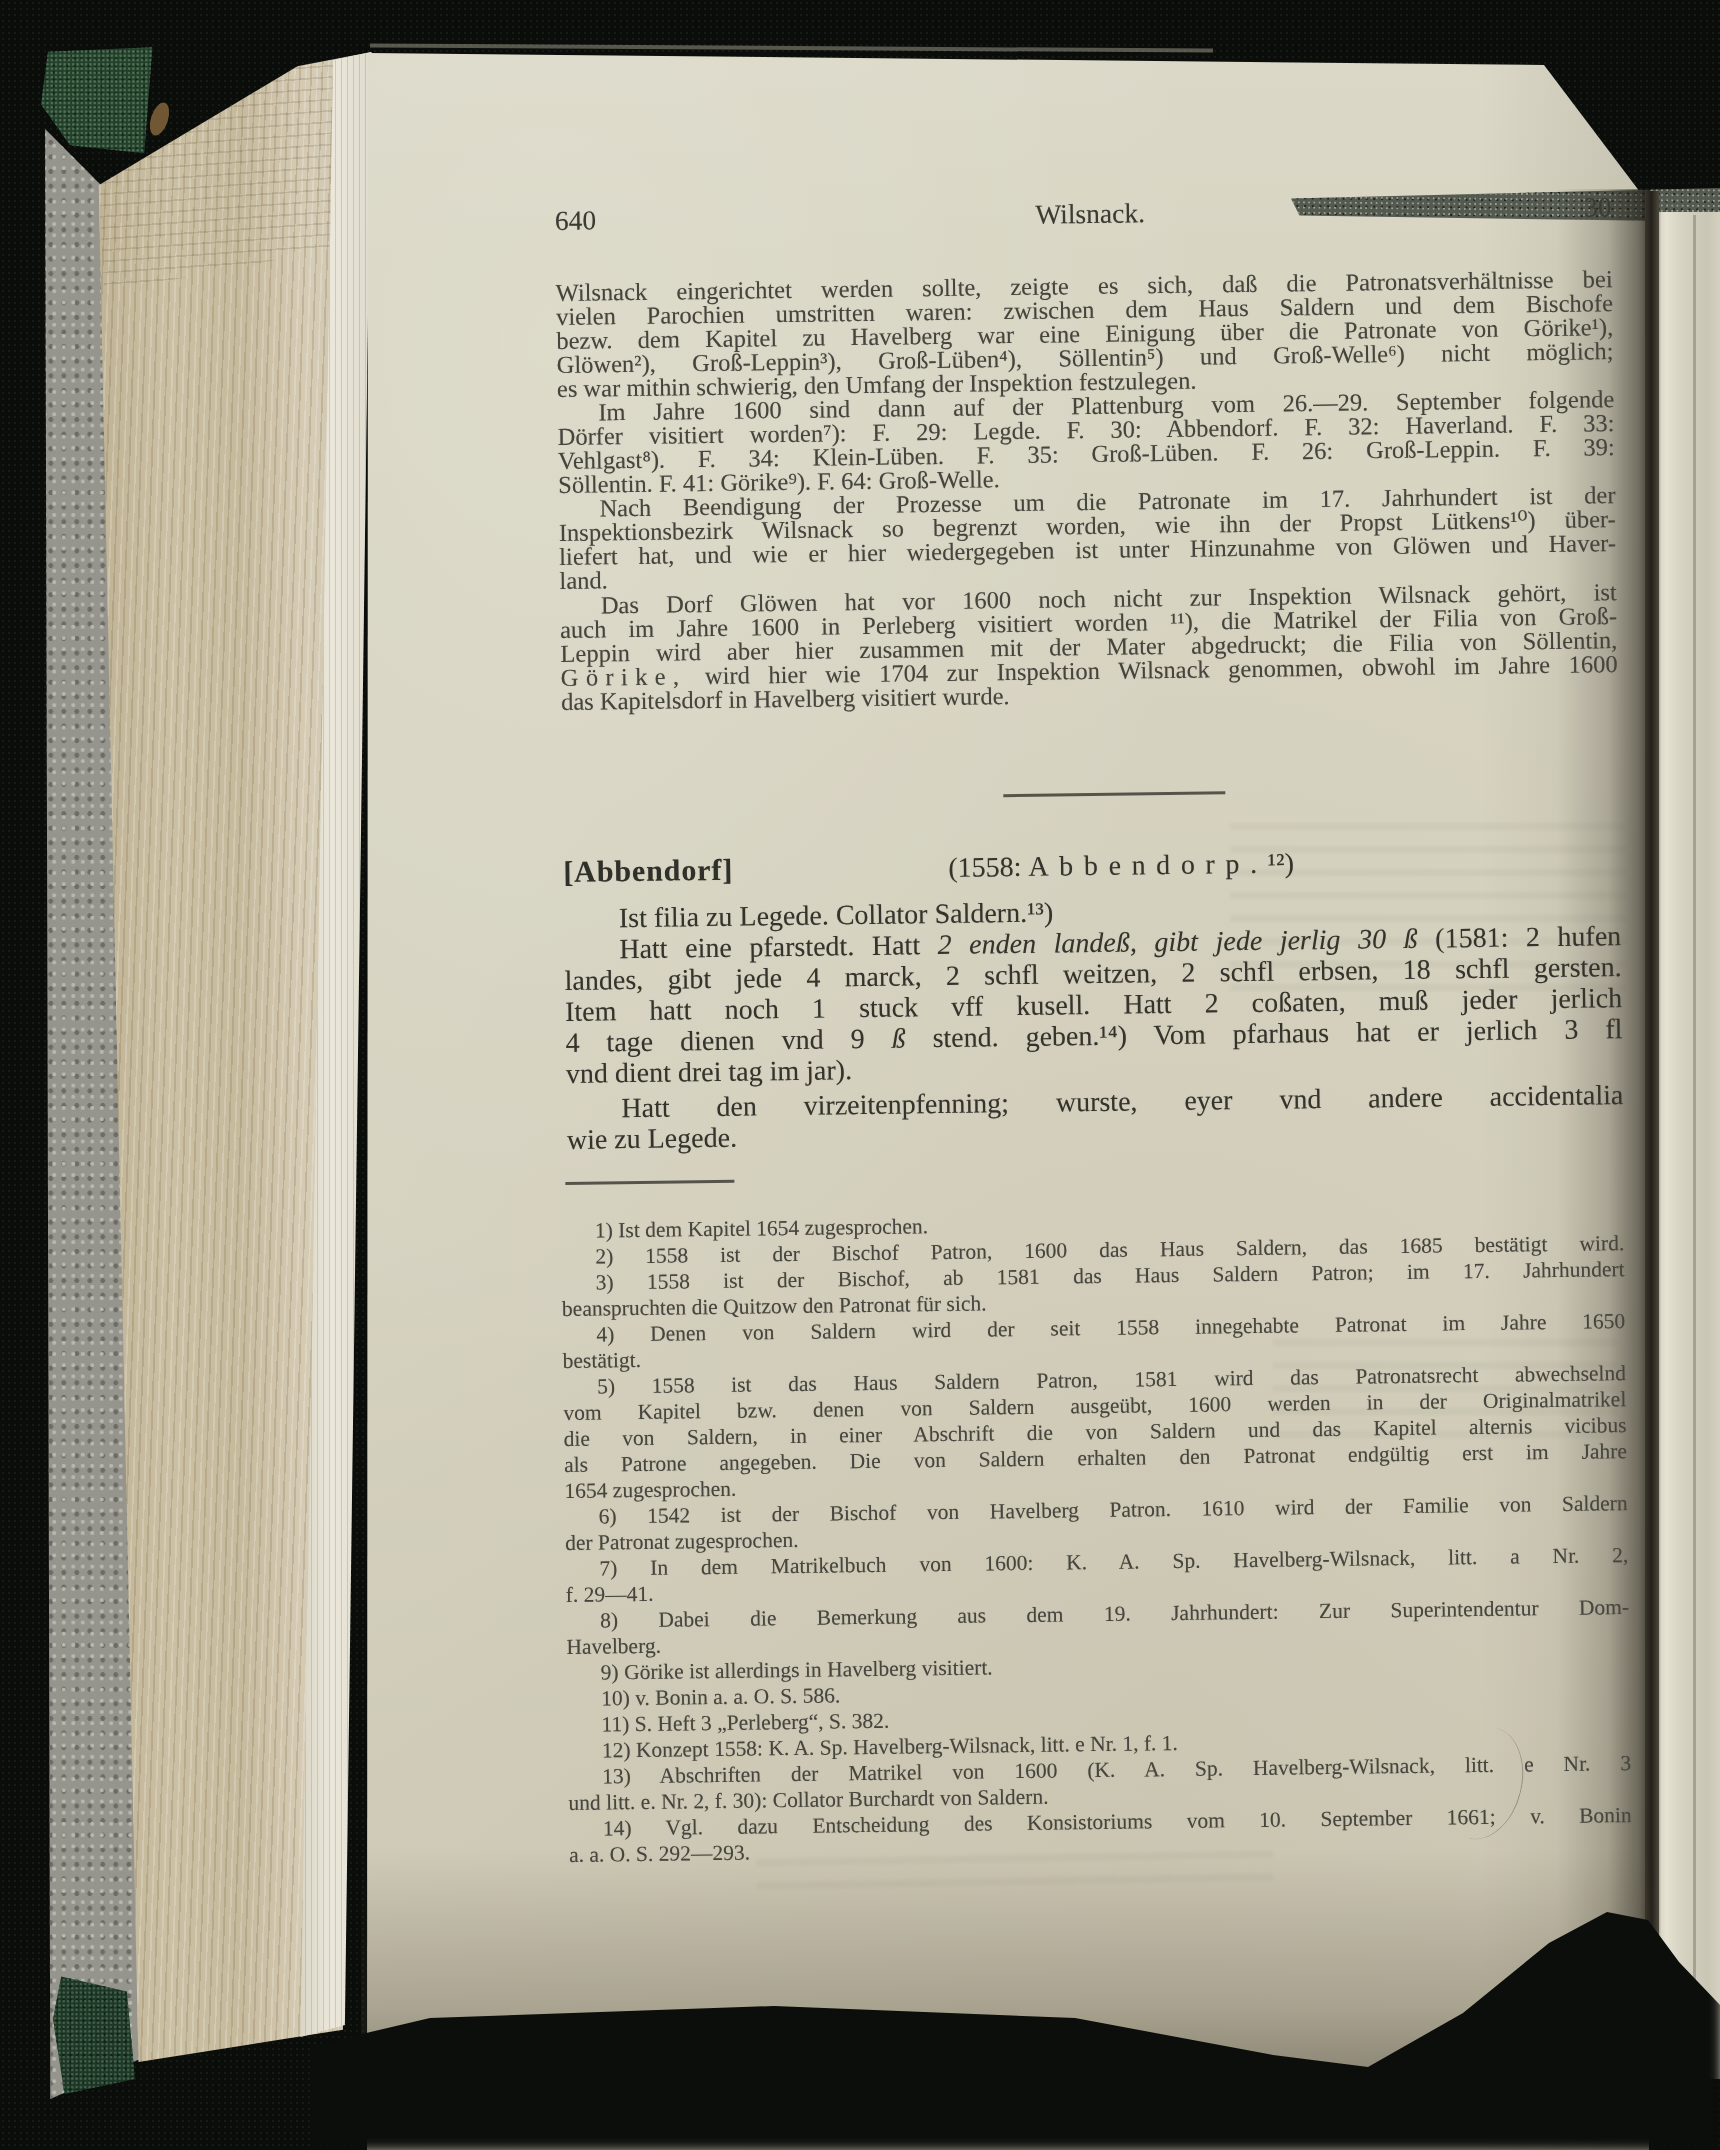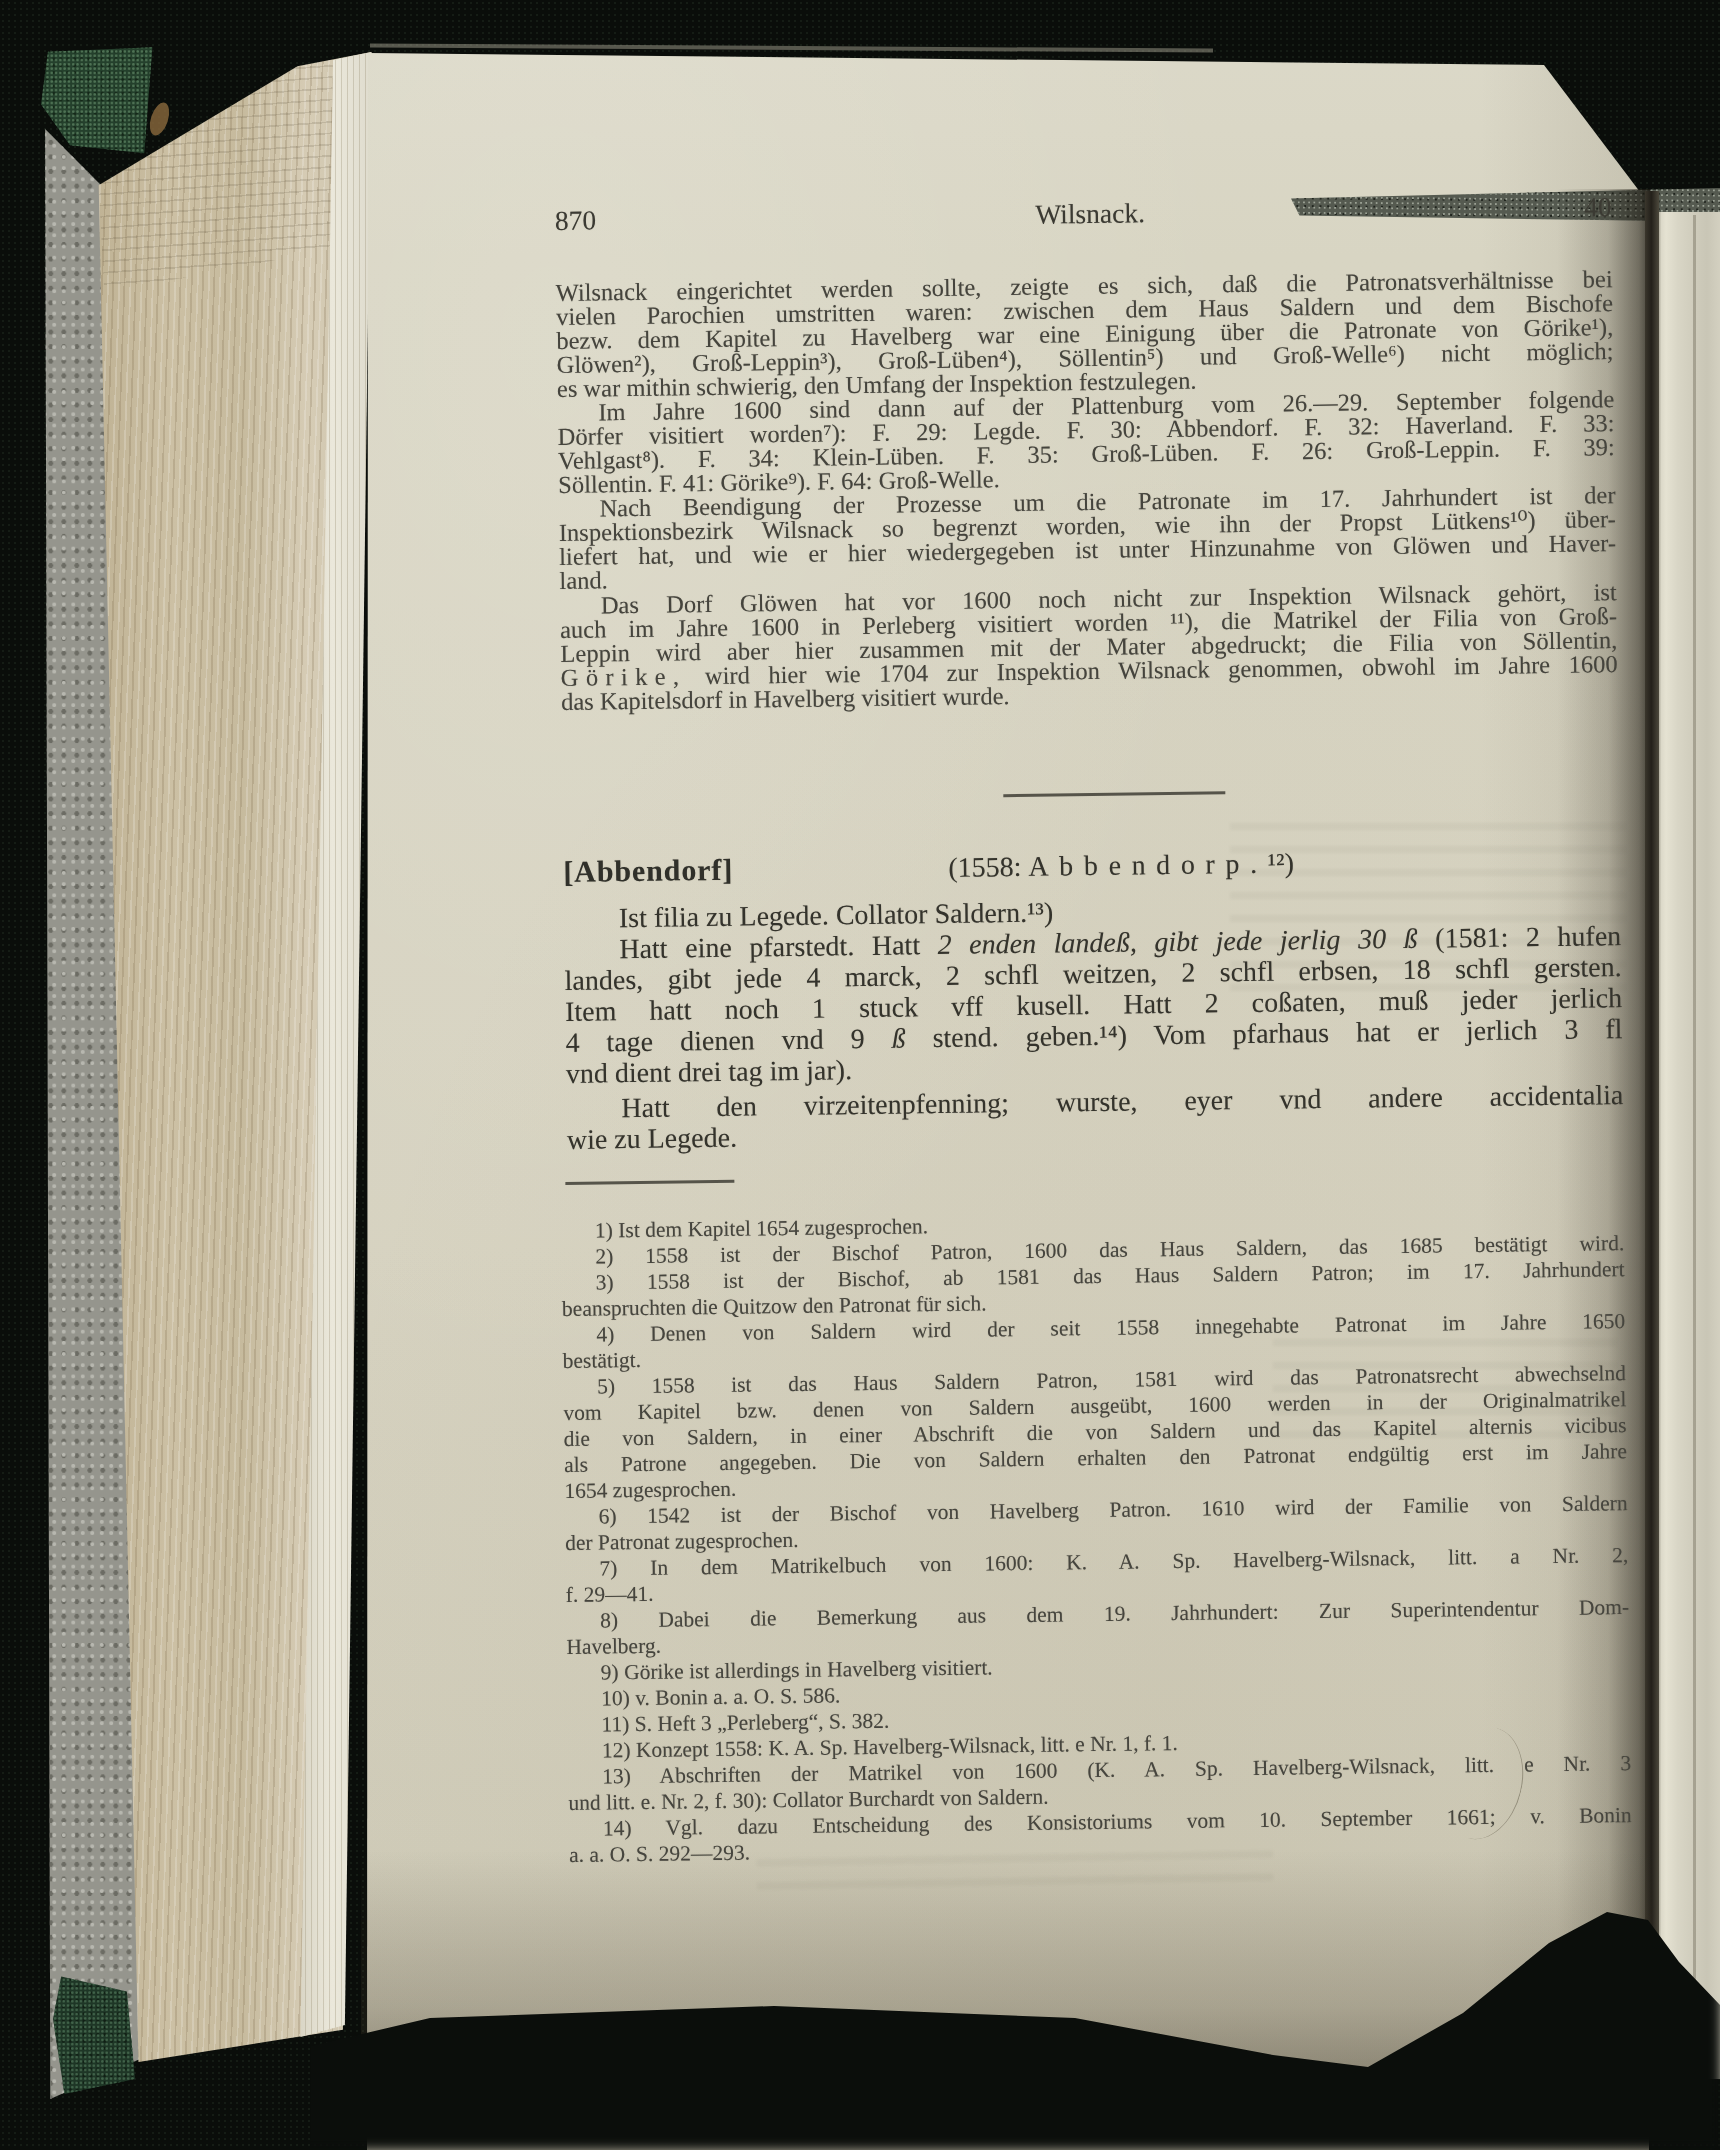--- a/index.html
+++ b/index.html
@@ -121,23 +121,23 @@
   <div class="gutter-shade"></div>
   <div class="gutter-line"></div>
   <div class="ghost g1"></div>
   <div class="ghost g2"></div>
   <div class="ghost g3"></div>
   <div class="hair-mark"></div>
 
   <div class="text-layer">
 
     <div class="blk hdr">
-      <span>870</span>
+      <span>640</span>
       <span class="ttl">Wilsnack.</span>
-      <span>40</span>
+      <span>30</span>
     </div>
 
     <div class="blk intro p1">
       <div class="ln j">Wilsnack eingerichtet werden sollte, zeigte es sich, daß die Patronatsverhältnisse bei</div>
       <div class="ln j">vielen Parochien umstritten waren: zwischen dem Haus Saldern und dem Bischofe</div>
       <div class="ln j">bezw. dem Kapitel zu Havelberg war eine Einigung über die Patronate von Görike¹),</div>
       <div class="ln j">Glöwen²), Groß-Leppin³), Groß-Lüben⁴), Söllentin⁵) und Groß-Welle⁶) nicht möglich;</div>
       <div class="ln">es war mithin schwierig, den Umfang der Inspektion festzulegen.</div>
     </div>
 

